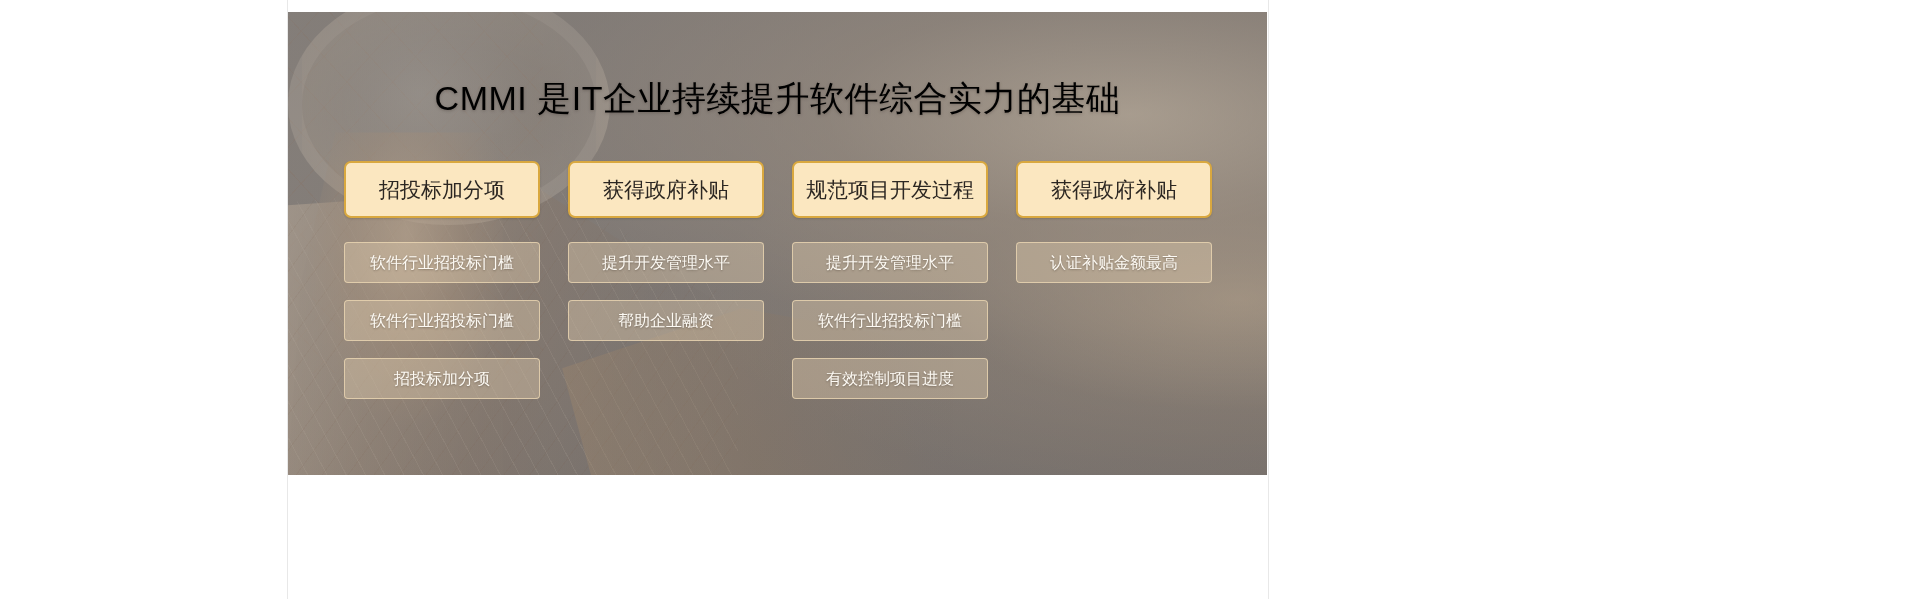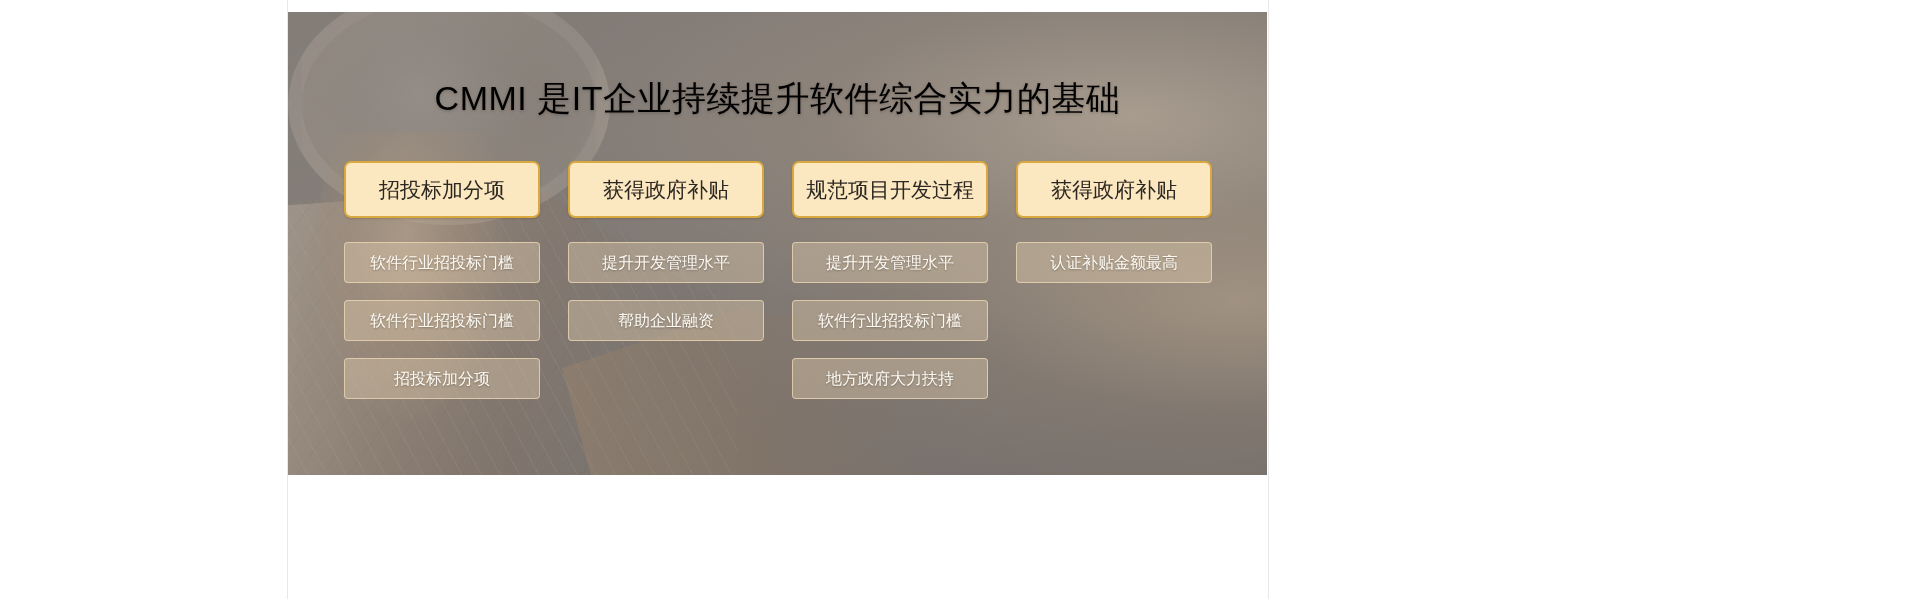--- a/index.html
+++ b/index.html
@@ -230,21 +230,21 @@
             <div class="sub-item">提升开发管理水平</div>
             <div class="sub-item">帮助企业融资</div>
           </div>
         </div>
 
         <div class="column">
           <div class="col-head">规范项目开发过程</div>
           <div class="sub-list">
             <div class="sub-item">提升开发管理水平</div>
             <div class="sub-item">软件行业招投标门槛</div>
-            <div class="sub-item">地方政府大力扶持</div>
+            <div class="sub-item">有效控制项目进度</div>
           </div>
         </div>
 
         <div class="column">
           <div class="col-head">获得政府补贴</div>
           <div class="sub-list">
             <div class="sub-item">认证补贴金额最高</div>
           </div>
         </div>
 

